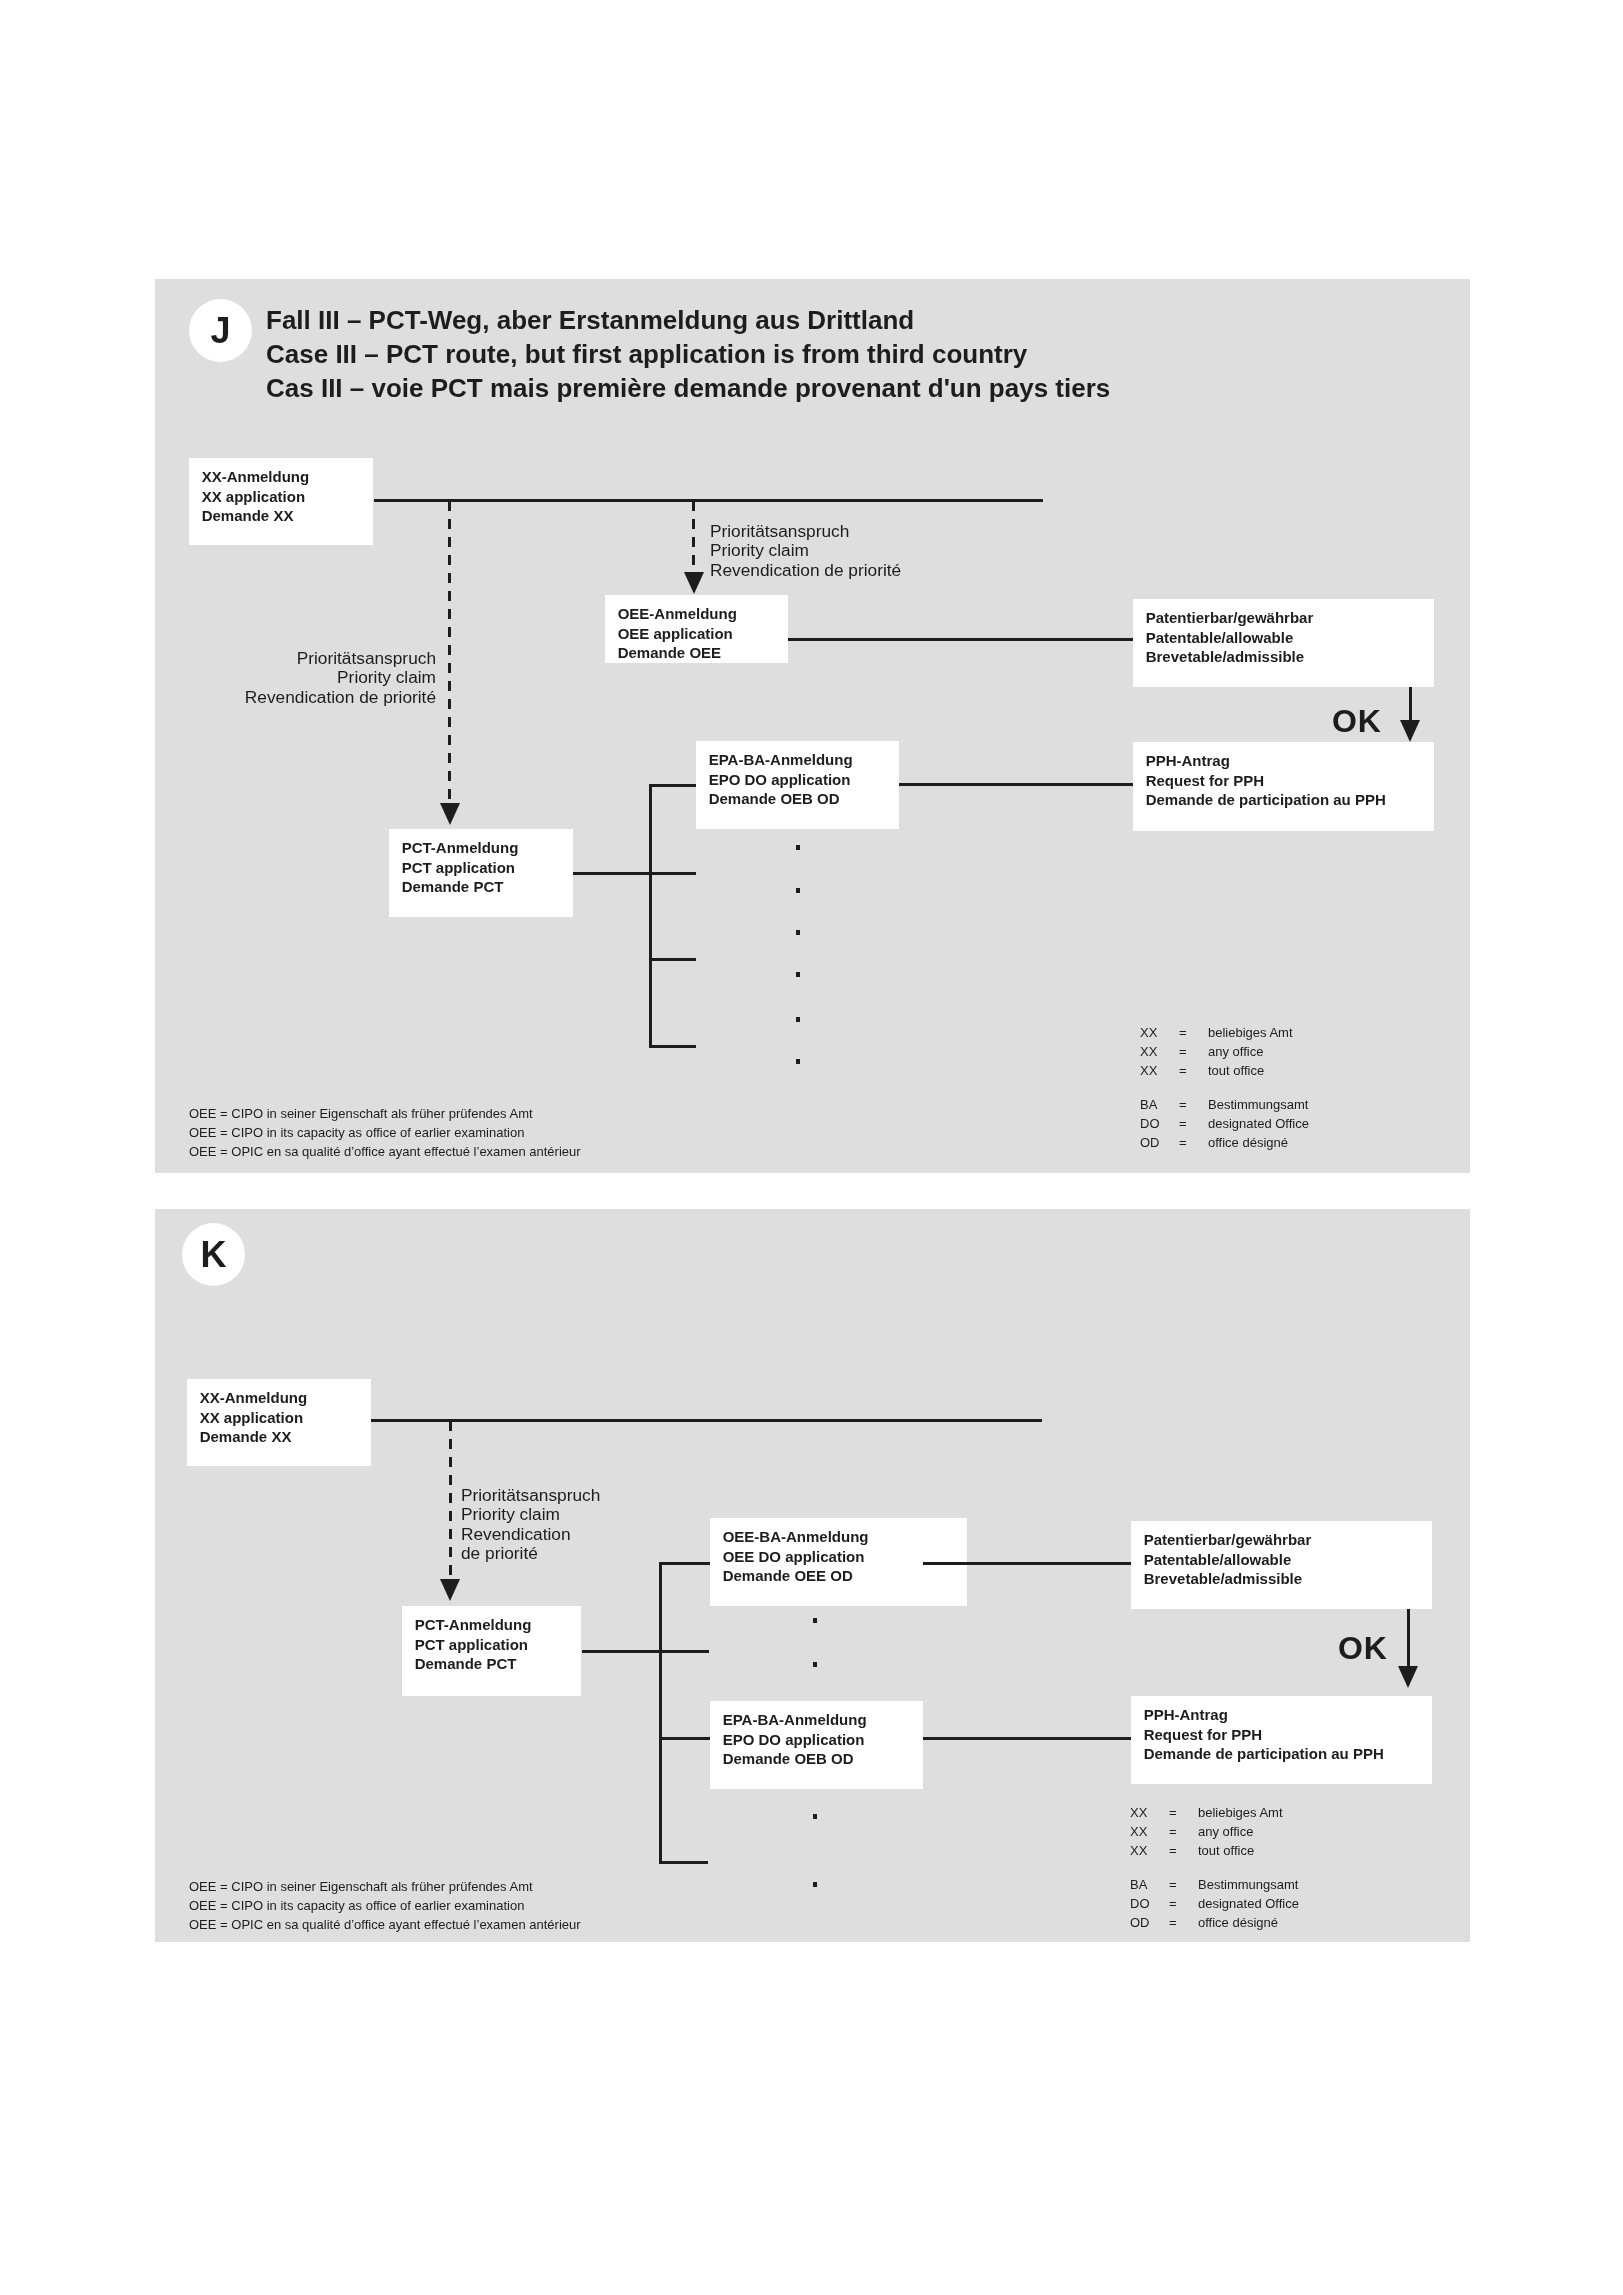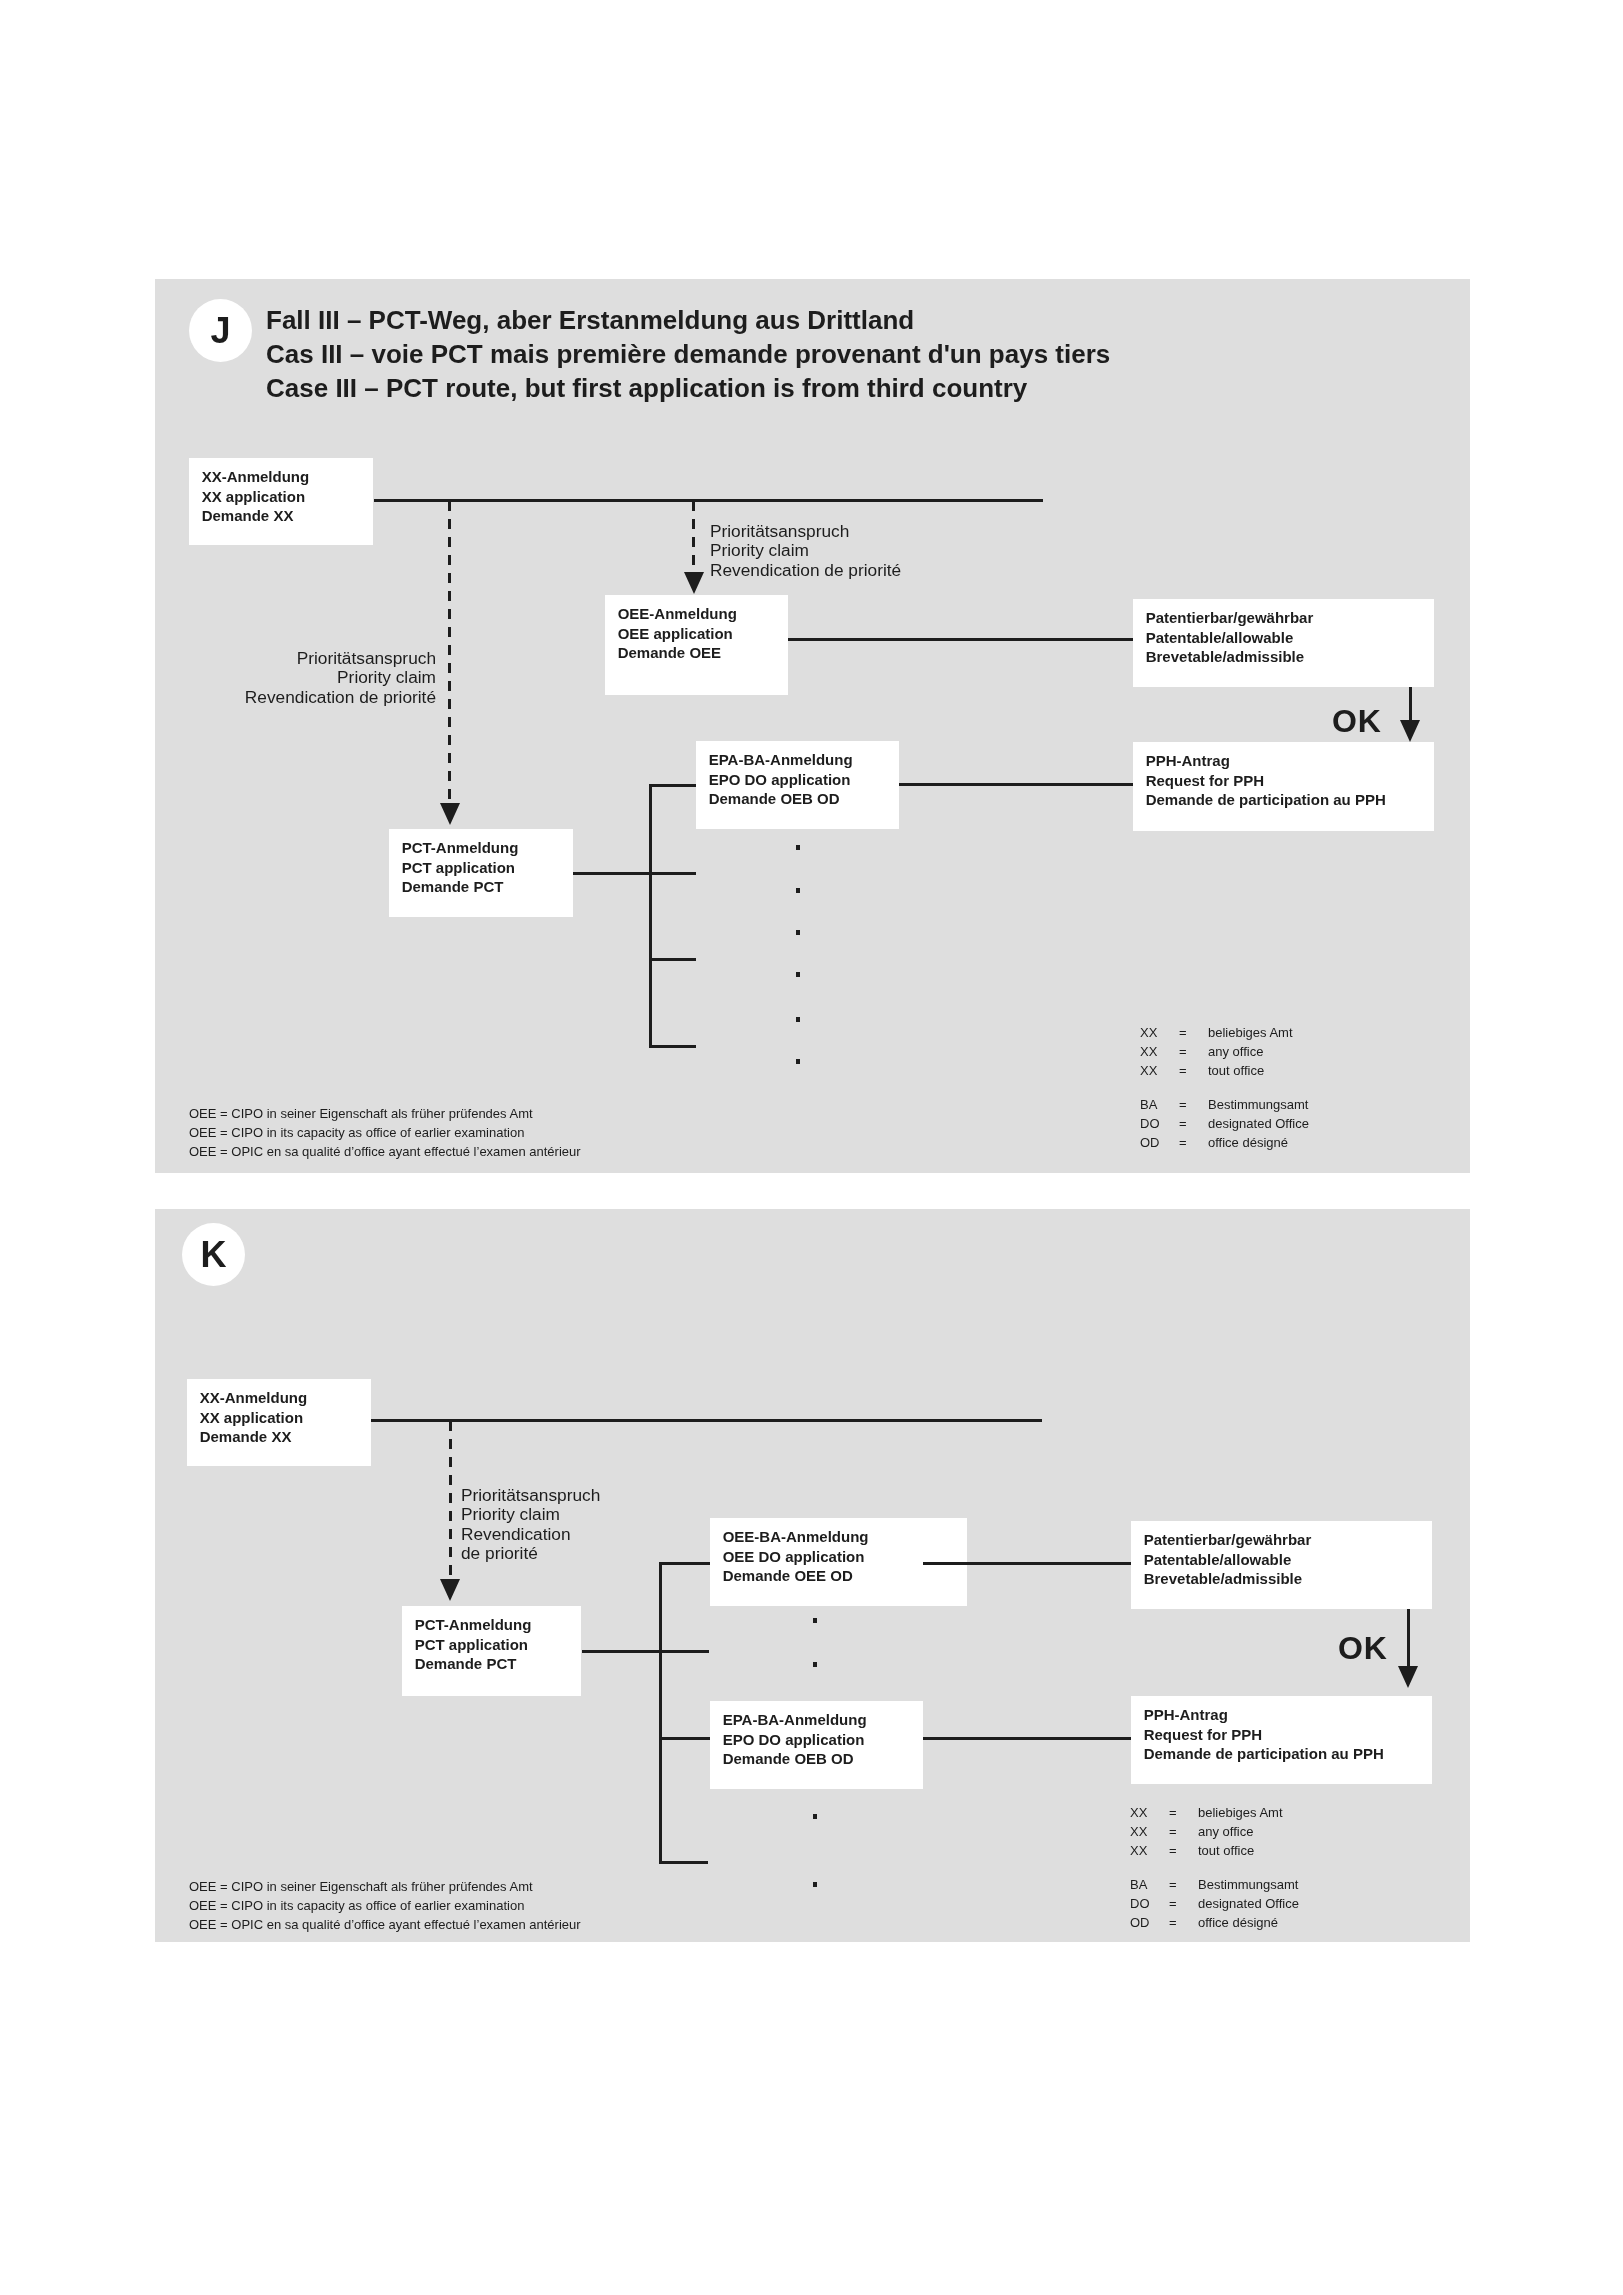--- a/index.html
+++ b/index.html
@@ -35,22 +35,22 @@
 <div class="stage">
 
   <div class="panel" style="left:155px;top:279px;width:1315px;height:894px;"></div>
 
   <div class="badge" style="left:189px;top:299px;width:63px;height:63px;">
     <span>J</span>
   </div>
 
   <div class="title" style="left:266px;top:303px;">
     <div>Fall III – PCT-Weg, aber Erstanmeldung aus Drittland</div>
+    <div>Case III – PCT route, but first application is from third country</div>
     <div>Cas III – voie PCT mais première demande provenant d'un pays tiers</div>
-    <div>Case III – PCT route, but first application is from third country</div>
   </div>
 
   <div class="box" style="left:189px;top:458px;width:184px;height:87px;">
     <div>XX-Anmeldung</div>
     <div>XX application</div>
     <div>Demande XX</div>
   </div>
 
   <div class="hline" style="left:374px;top:499px;width:669px;"></div>
 
@@ -63,21 +63,21 @@
   </div>
 
   <div class="vdash" style="left:692px;top:501px;height:70px;"></div>
   <div class="arr-down" style="left:684px;top:572px;"></div>
   <div class="lbl" style="left:710px;top:522px;">
     <div>Prioritätsanspruch</div>
     <div>Priority claim</div>
     <div>Revendication de priorité</div>
   </div>
 
-  <div class="box" style="left:605px;top:595px;width:183px;height:100px;">
+  <div class="box" style="left:605px;top:595px;width:183px;height:68px;">
     <div>OEE-Anmeldung</div>
     <div>OEE application</div>
     <div>Demande OEE</div>
   </div>
   <div class="hline" style="left:788px;top:638px;width:345px;"></div>
 
   <div class="box" style="left:1133px;top:599px;width:301px;height:88px;">
     <div>Patentierbar/gewährbar</div>
     <div>Patentable/allowable</div>
     <div>Brevetable/admissible</div>

